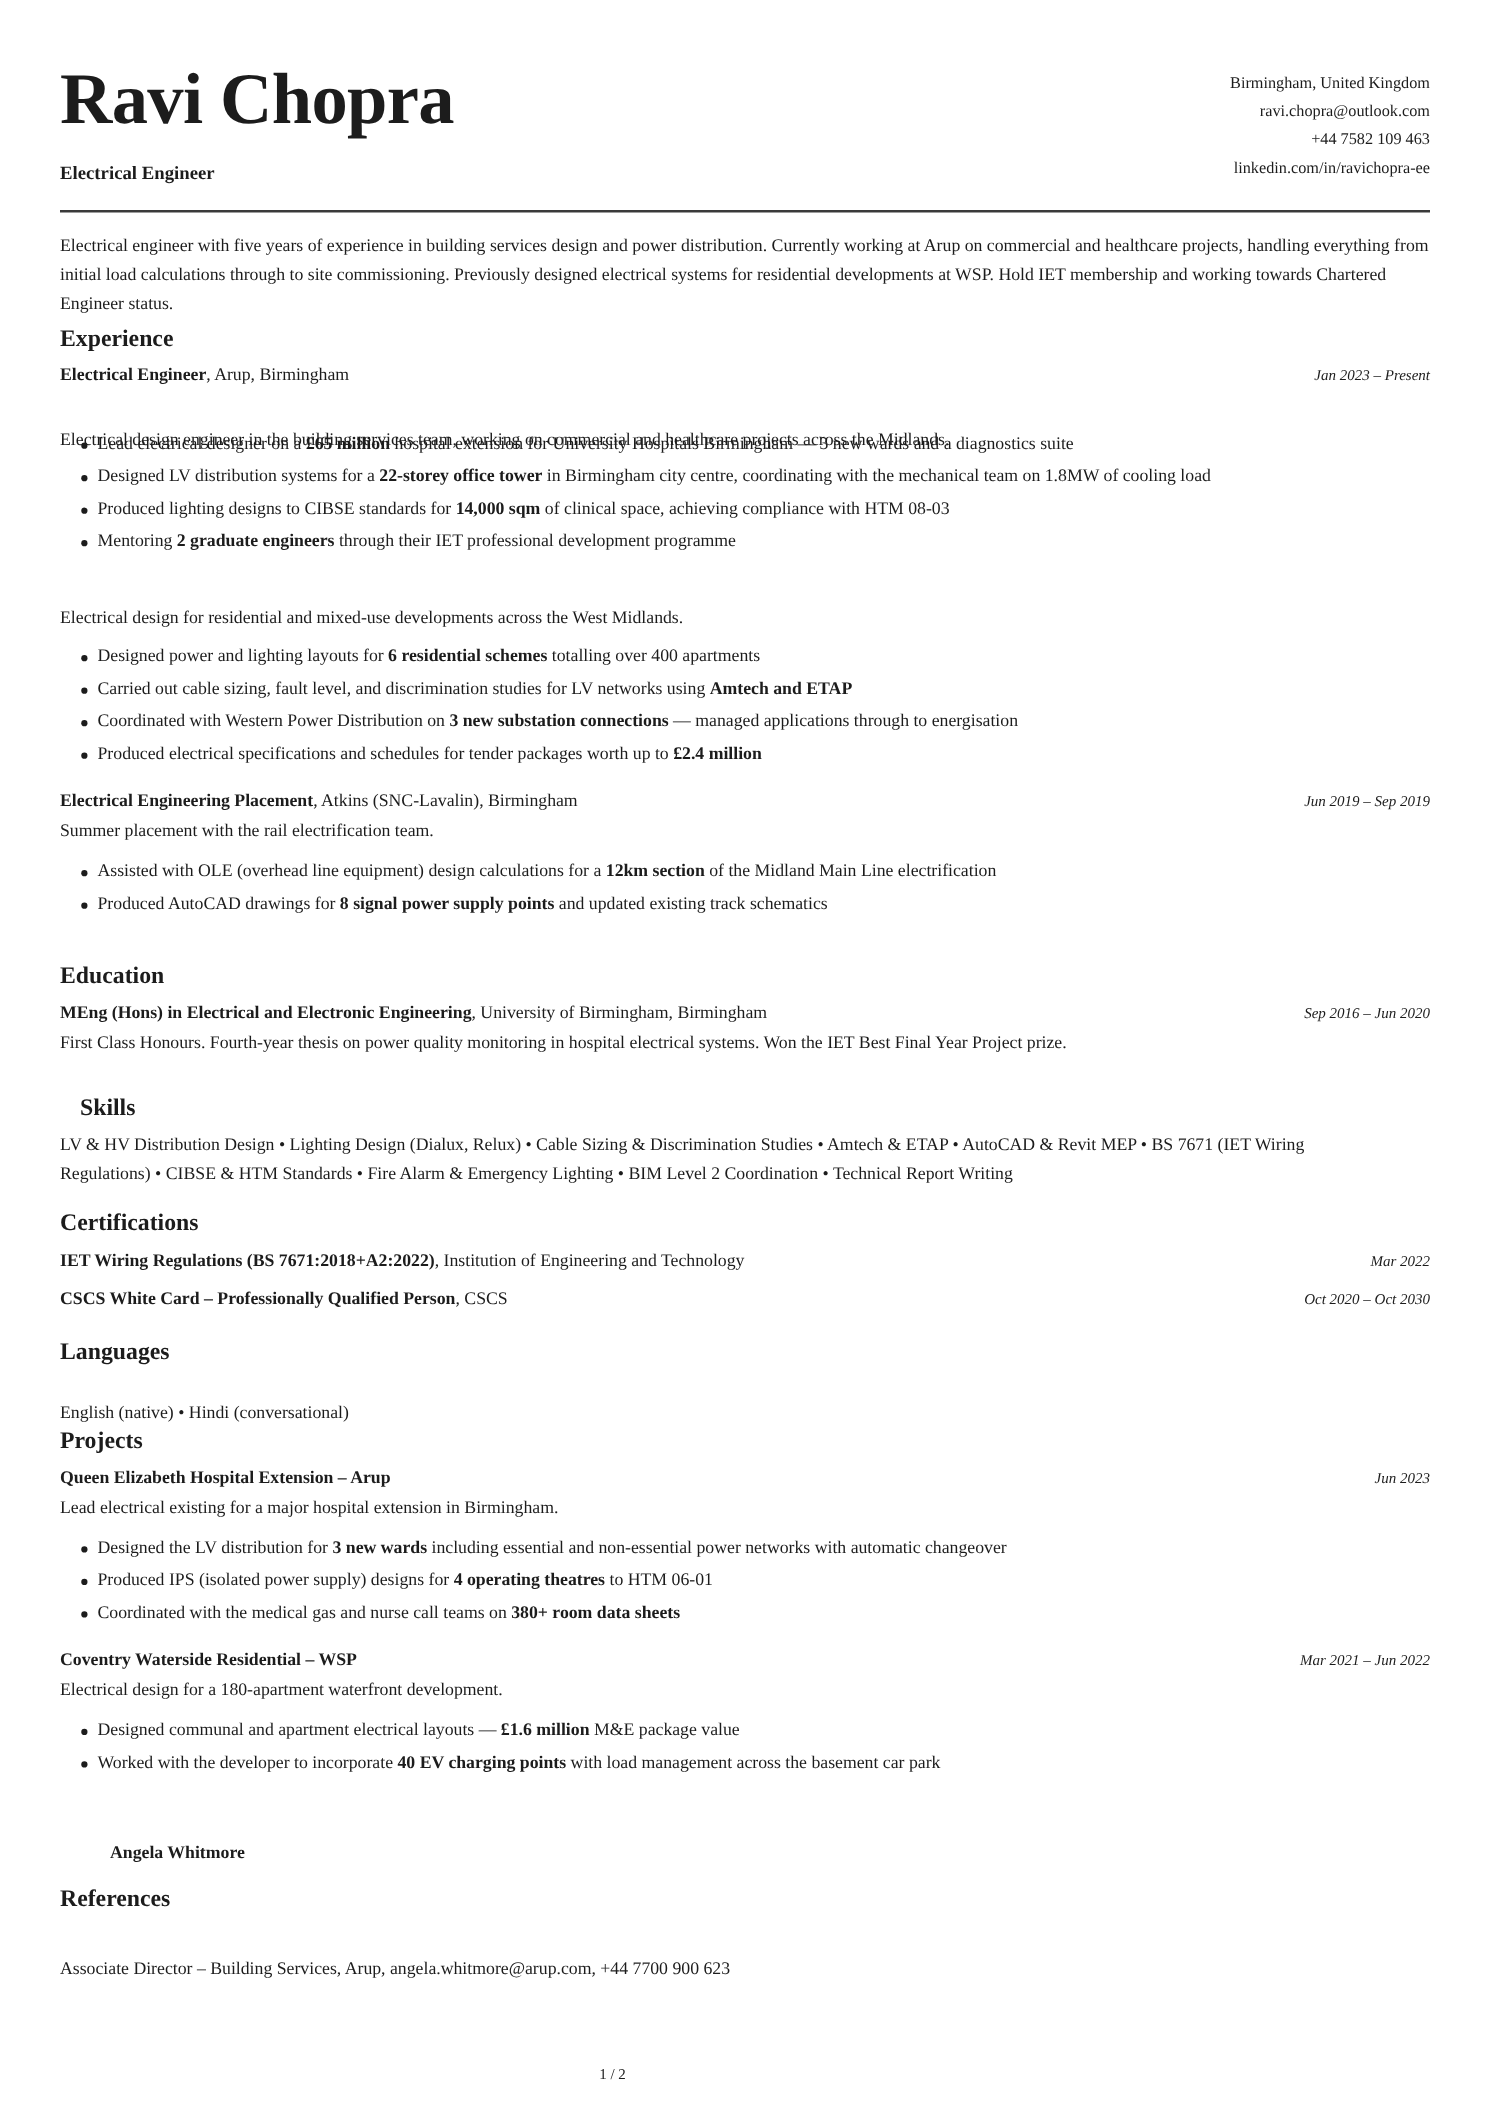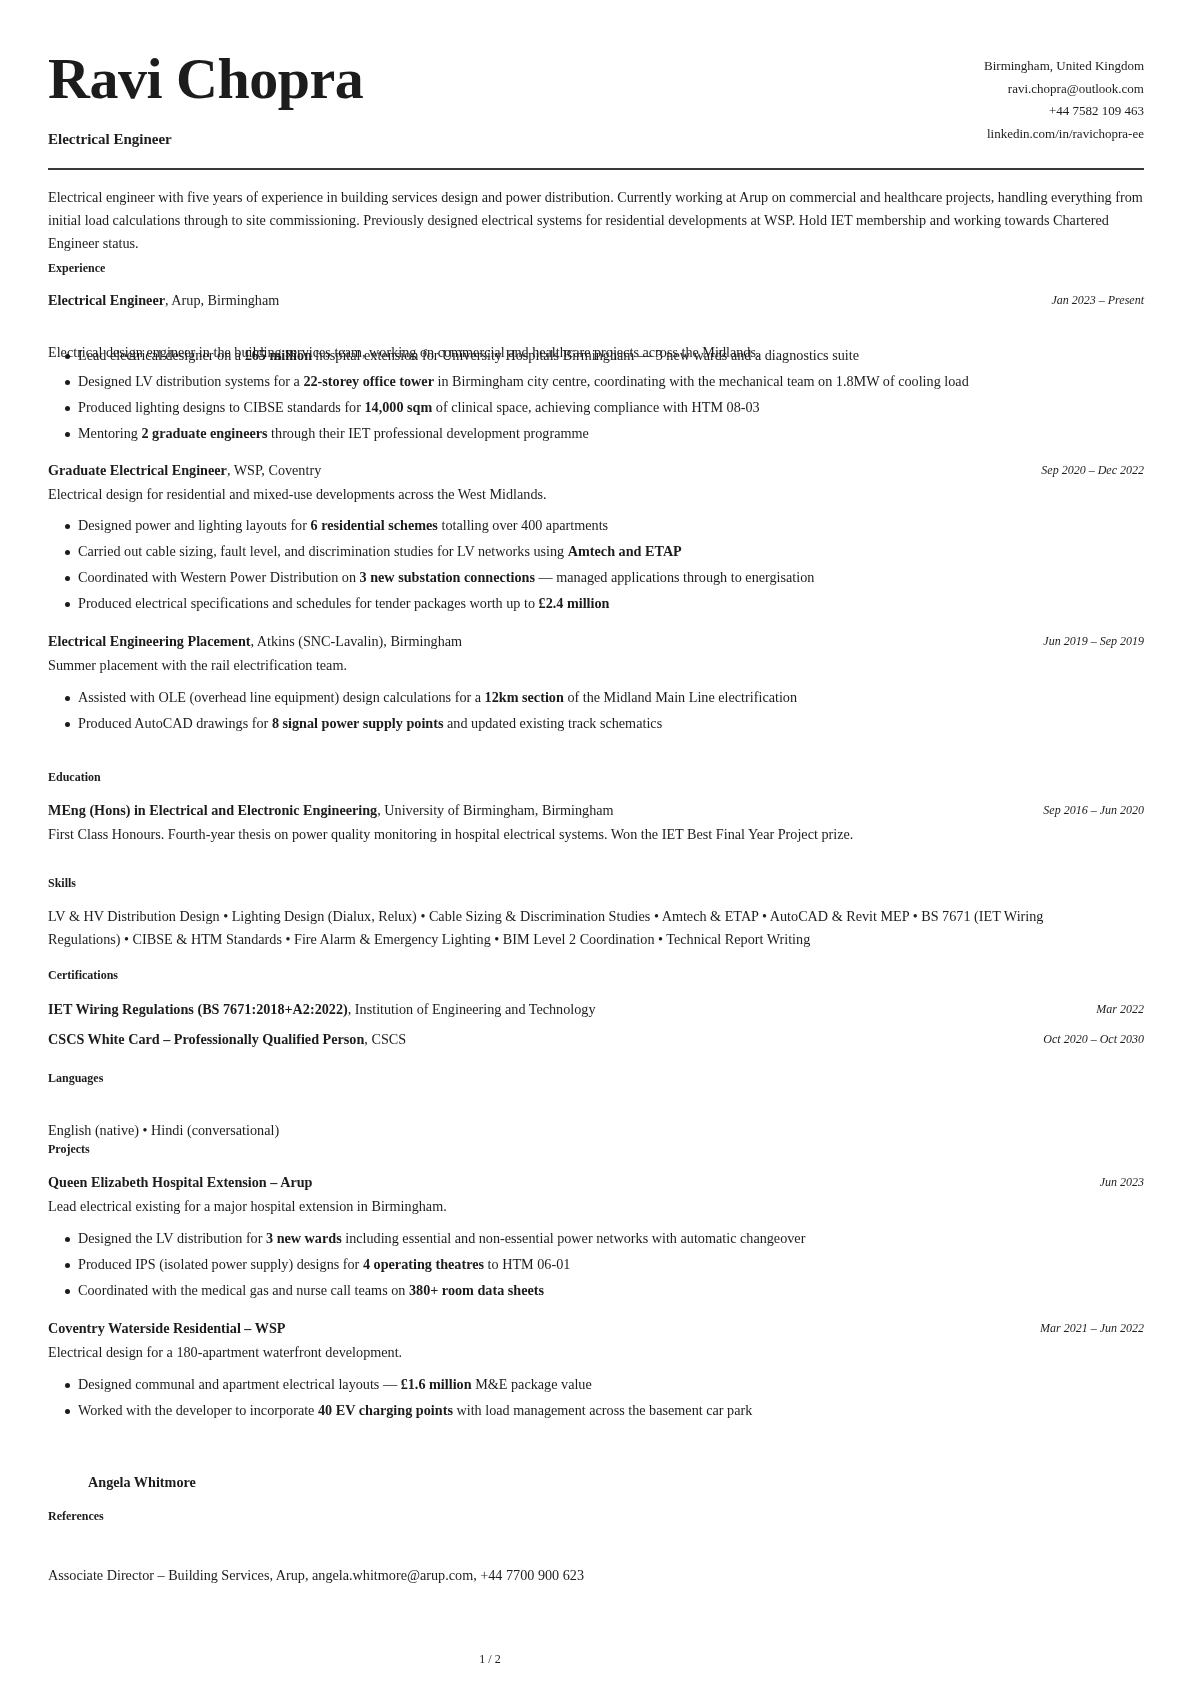--- a/index.html
+++ b/index.html
@@ -64,21 +64,21 @@
       position: absolute;
       top: 186px;
       left: 0;
       width: 1096px;
       line-height: 23px;
       font-size: 14.2px;
     }
     .section-title {
       position: absolute;
       left: 0;
-      font-size: 12px;
+      font-size: 19px;
       font-weight: bold;
       margin: 0;
     }
     .entry-head {
       position: absolute;
       left: 0;
       width: 1096px;
       font-size: 14.2px;
     }
     .entry-head .title b { font-weight: bold; }
@@ -162,24 +162,20 @@
     <span class="date">Jan 2023 – Present</span>
   </div>
   <div class="entry-desc" style="top:316px;margin-top:28px;">Electrical design engineer in the building services team, working on commercial and healthcare projects across the Midlands.</div>
   <ul class="bullets" style="top:342px;">
     <li><span>Lead electrical designer on a </span><b>£65 million</b><span> hospital extension for University Hospitals Birmingham — 3 new wards and a diagnostics suite</span></li>
     <li><span>Designed LV distribution systems for a </span><b>22-storey office tower</b><span> in Birmingham city centre, coordinating with the mechanical team on 1.8MW of cooling load</span></li>
     <li><span>Produced lighting designs to CIBSE standards for </span><b>14,000 sqm</b><span> of clinical space, achieving compliance with HTM 08-03</span></li>
     <li><span>Mentoring </span><b>2 graduate engineers</b><span> through their IET professional development programme</span></li>
   </ul>
 
-  <div class="entry-head" style="top:462px;">
-    <span class="title"><b>Graduate Electrical Engineer</b><span>, WSP, Coventry</span></span>
-    <span class="date">Sep 2020 – Dec 2022</span>
-  </div>
   <div class="entry-desc" style="top:486px;">Electrical design for residential and mixed-use developments across the West Midlands.</div>
   <ul class="bullets" style="top:512px;">
     <li><span>Designed power and lighting layouts for </span><b>6 residential schemes</b><span> totalling over 400 apartments</span></li>
     <li><span>Carried out cable sizing, fault level, and discrimination studies for LV networks using </span><b>Amtech and ETAP</b><span></span></li>
     <li><span>Coordinated with Western Power Distribution on </span><b>3 new substation connections</b><span> — managed applications through to energisation</span></li>
     <li><span>Produced electrical specifications and schedules for tender packages worth up to </span><b>£2.4 million</b><span></span></li>
   </ul>
 
   <div class="entry-head" style="top:633px;">
     <span class="title"><b>Electrical Engineering Placement</b><span>, Atkins (SNC-Lavalin), Birmingham</span></span>
@@ -191,21 +187,21 @@
     <li><span>Produced AutoCAD drawings for </span><b>8 signal power supply points</b><span> and updated existing track schematics</span></li>
   </ul>
 
   <h2 class="section-title" style="top:770px;">Education</h2>
   <div class="entry-head" style="top:802px;">
     <span class="title"><b>MEng (Hons) in Electrical and Electronic Engineering</b><span>, University of Birmingham, Birmingham</span></span>
     <span class="date">Sep 2016 – Jun 2020</span>
   </div>
   <div class="entry-desc" style="top:826px;">First Class Honours. Fourth-year thesis on power quality monitoring in hospital electrical systems. Won the IET Best Final Year Project prize.</div>
 
-  <h2 class="section-title" style="top:876px;">Skills</h2>
+  <h2 class="section-title" style="top:876px;margin-left:16px;">Skills</h2>
   <div class="plain" style="top:905px;">
     <div>LV &amp; HV Distribution Design • Lighting Design (Dialux, Relux) • Cable Sizing &amp; Discrimination Studies • Amtech &amp; ETAP • AutoCAD &amp; Revit MEP • BS 7671 (IET Wiring</div>
     <div>Regulations) • CIBSE &amp; HTM Standards • Fire Alarm &amp; Emergency Lighting • BIM Level 2 Coordination • Technical Report Writing</div>
   </div>
 
   <h2 class="section-title" style="top:968px;">Certifications</h2>
   <div class="entry-head" style="top:1001px;">
     <span class="title"><b>IET Wiring Regulations (BS 7671:2018+A2:2022)</b><span>, Institution of Engineering and Technology</span></span>
     <span class="date">Mar 2022</span>
   </div>

